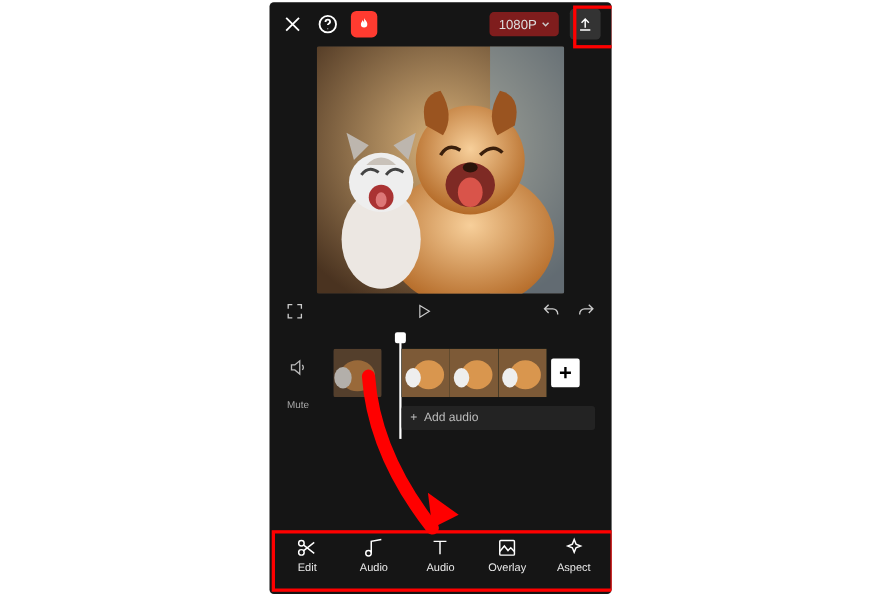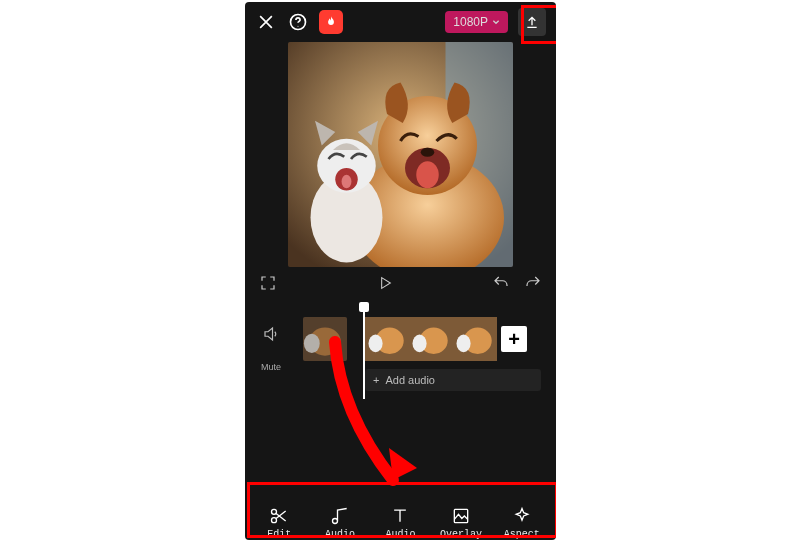--- a/index.html
+++ b/index.html
@@ -7,21 +7,21 @@
     position:absolute;left:245px;top:2px;width:311px;height:538px;
     background:#151515;border-radius:4px;overflow:hidden;color:#fff;
   }
   
   .topbar{display:flex;align-items:center;height:40px;padding:0 10px;gap:10px;}
   .topbar .ico{width:22px;height:22px;display:flex;align-items:center;justify-content:center;}
   .topbar svg{width:20px;height:20px;stroke:#fff;stroke-width:2;fill:none;}
   .flame{width:24px;height:24px;background:#ff3b30;border-radius:5px;display:flex;align-items:center;justify-content:center;}
   .flame svg{width:14px;height:14px;stroke:none;fill:#fff;}
   .spacer{flex:1;}
-  .res-btn{background:#be185d;border-radius:4px;font-size:12px;color:#ddd;padding:4px 8px;display:flex;align-items:center;gap:4px;cursor:pointer;}
+  .res-btn{background:#7f1d1d;border-radius:4px;font-size:12px;color:#ddd;padding:4px 8px;display:flex;align-items:center;gap:4px;cursor:pointer;}
   .res-btn svg{width:8px;height:8px;stroke:#ccc;stroke-width:2;fill:none;}
   .export-btn{width:28px;height:28px;background:#333;border-radius:4px;display:flex;align-items:center;justify-content:center;cursor:pointer;}
   .export-btn svg{width:16px;height:16px;stroke:#fff;stroke-width:2;fill:none;}
   .hl-export{position:absolute;border:3px solid #ff0000;pointer-events:none;}
   
   .preview-wrap{display:flex;justify-content:center;}
   .preview{width:225px;height:225px;border-radius:2px;overflow:hidden;position:relative;background:#222;}
   
   .controls{display:flex;align-items:center;justify-content:space-between;height:36px;padding:0 14px;}
   .controls svg{width:18px;height:18px;stroke:#ccc;stroke-width:1.6;fill:none;}
@@ -37,21 +37,21 @@
   .mute-col svg{width:18px;height:18px;stroke:#bbb;stroke-width:1.6;fill:none;}
   .mute-col .lbl{font-size:9px;color:#aaa;margin-top:15px;}
   .isolated-thumb{position:absolute;left:58px;top:10px;width:44px;height:44px;background:#2a2624;border-radius:2px;overflow:hidden;opacity:.75;}
   .playhead{position:absolute;left:118px;top:0;width:2px;height:92px;background:#fff;}
   .playhead:before{content:"";position:absolute;left:-4px;top:-5px;width:10px;height:10px;background:#fff;border-radius:2px;}
   .clips{position:absolute;left:120px;top:10px;display:flex;}
   .clip{width:44px;height:44px;background:#332;overflow:hidden;}
   .addclip{width:26px;height:26px;background:#fff;color:#000;display:flex;align-items:center;justify-content:center;font-size:20px;font-weight:600;border-radius:2px;position:absolute;left:256px;top:19px;cursor:pointer;}
   .addaudio{position:absolute;left:120px;top:62px;width:168px;height:22px;background:#232323;border-radius:3px;font-size:11px;color:#bcbcbc;display:flex;align-items:center;padding-left:8px;gap:6px;cursor:pointer;}
   
-  .tools{position:absolute;left:0;bottom:0;width:100%;height:52px;display:flex;align-items:flex-end;justify-content:space-around;padding:0 4px;box-sizing:border-box;font-family:Liberation Mono, monospace;}
+  .tools{position:absolute;left:0;bottom:0;width:100%;height:52px;display:flex;align-items:flex-start;justify-content:space-around;padding:0 4px;box-sizing:border-box;}
   .tool{display:flex;flex-direction:column;align-items:center;gap:3px;color:#eaeaea;font-size:10px;cursor:pointer;width:48px;}
   .tool svg{width:20px;height:20px;stroke:#fff;stroke-width:1.6;fill:none;}
   .hl-tools{position:absolute;border:3px solid #ff0000;pointer-events:none;}
   
   .arrow{position:absolute;pointer-events:none;}
   
   .art{width:100%;height:100%;}
 </style>
 </head>
 <body>

